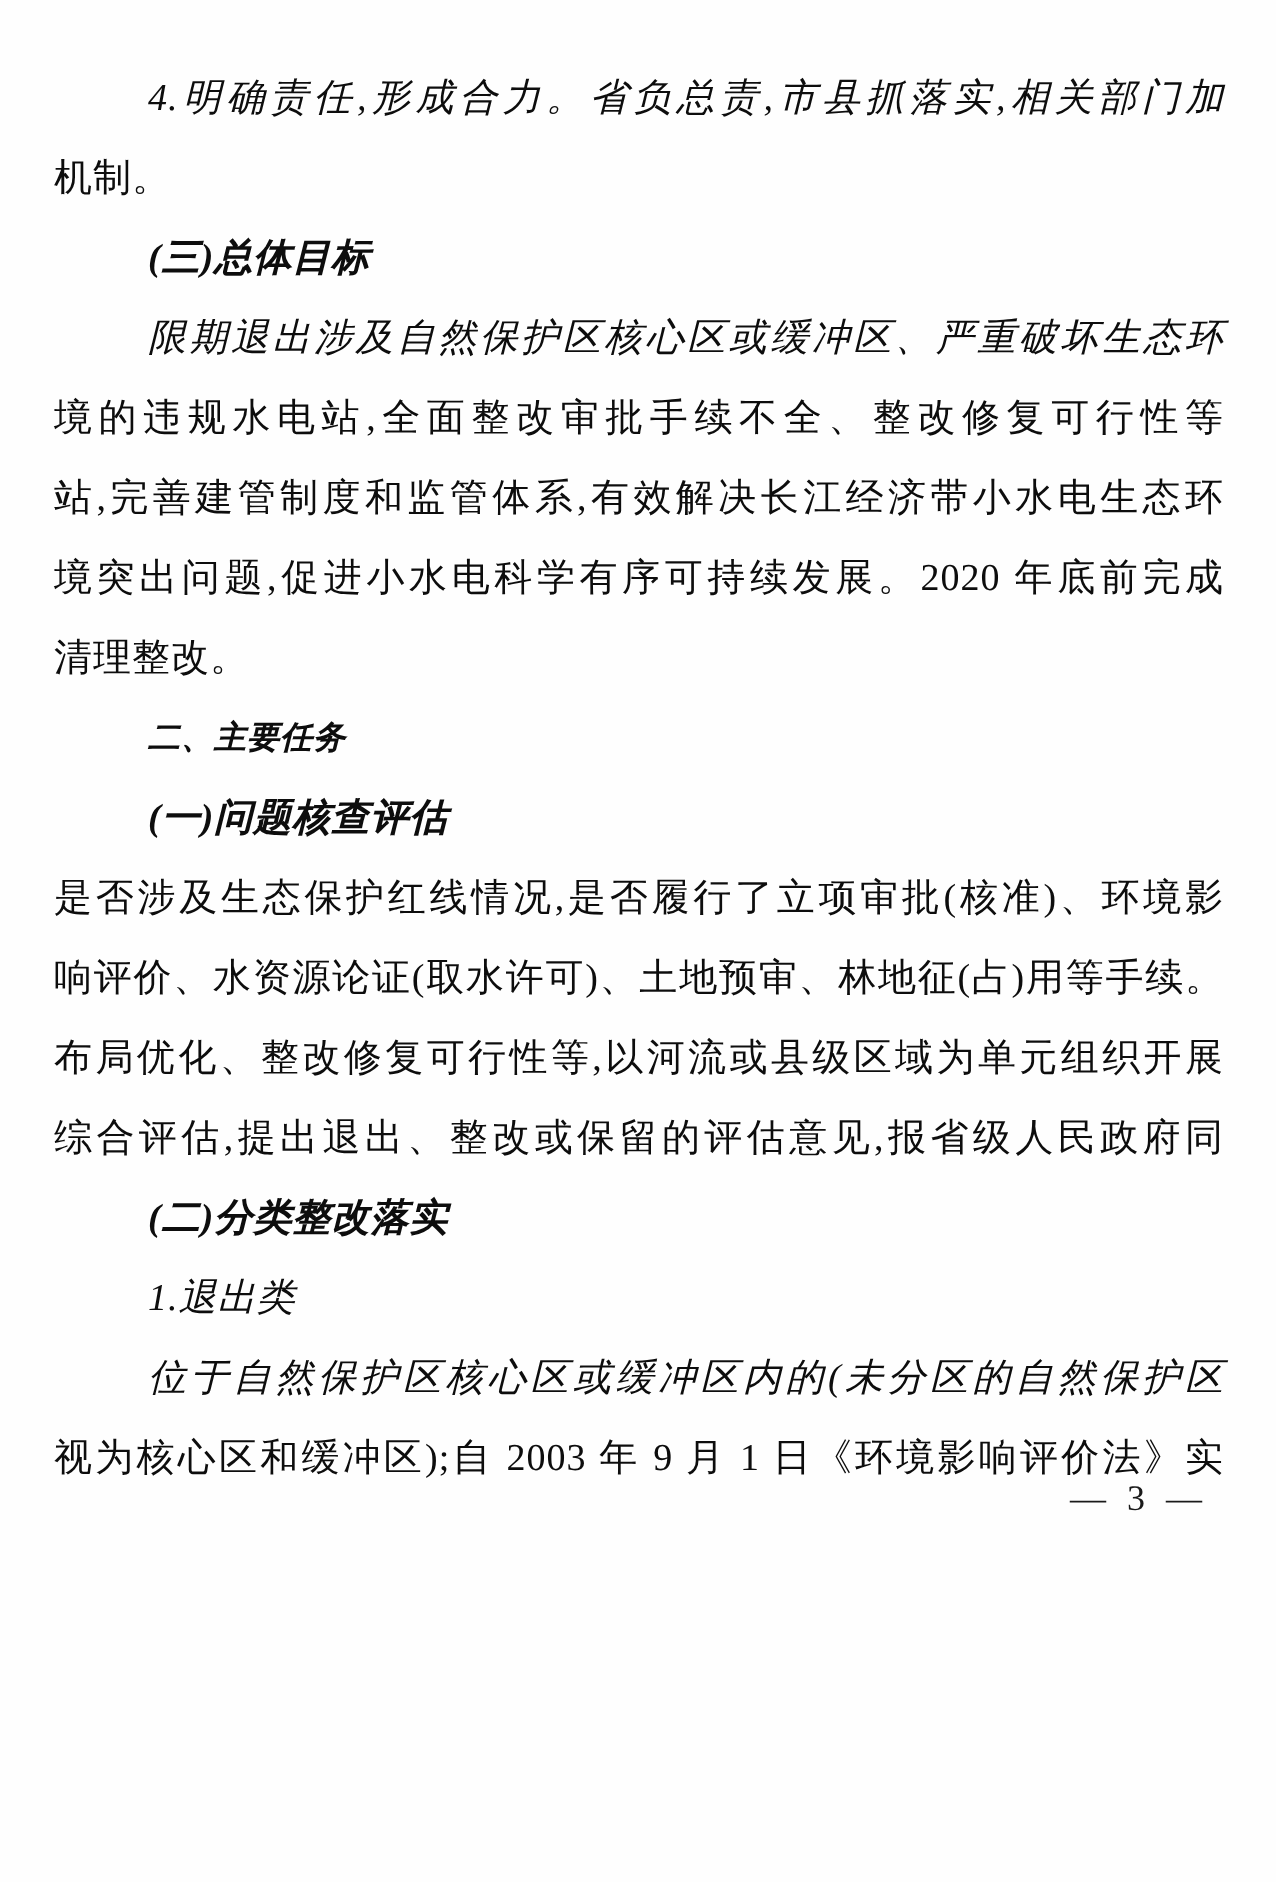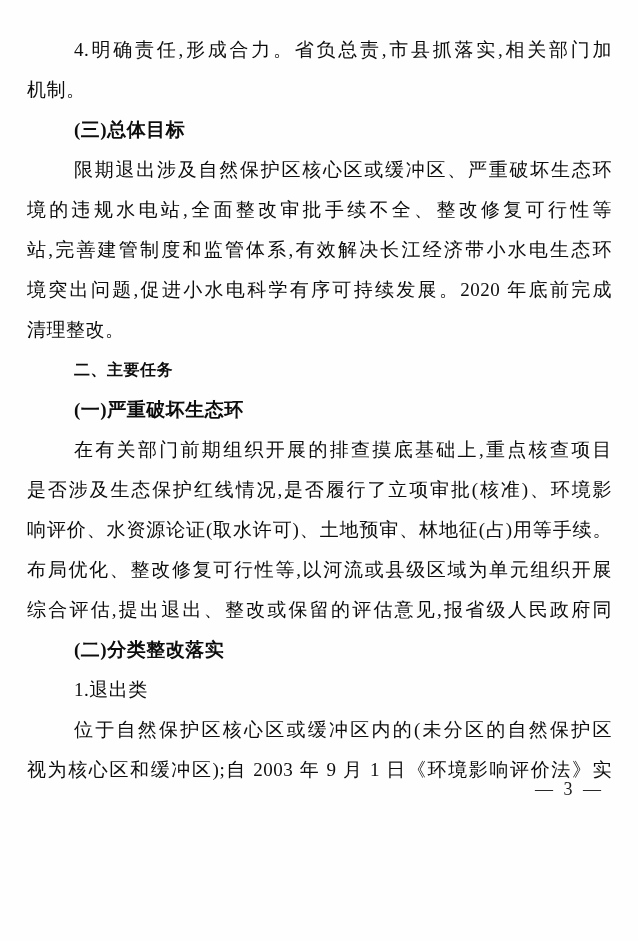--- a/index.html
+++ b/index.html
@@ -29,20 +29,21 @@
   
   .fill {
     text-align-last: justify;
   }
   
   .endline {
     text-align-last: left;
   }
   .indent {
     padding-left: 47px;
+    font-style: italic;
   }
   .heading {
     font-family: "Liberation Sans", "DejaVu Sans", sans-serif;
     font-weight: 700;
     font-size: 16px;
     text-align: left;
     text-align-last: left;
   }
   .subheading {
     font-weight: 700;
@@ -78,23 +79,22 @@
   <div class="tline subheading indent">(三)总体目标</div>
 
   <div class="tline fill indent">限期退出涉及自然保护区核心区或缓冲区、严重破坏生态环</div>
   <div class="tline fill">境的违规水电站,全面整改审批手续不全、整改修复可行性等</div>
   <div class="tline fill">站,完善建管制度和监管体系,有效解决长江经济带小水电生态环</div>
   <div class="tline fill">境突出问题,促进小水电科学有序可持续发展。2020 年底前完成</div>
   <div class="tline endline">清理整改。</div>
 
   <div class="tline heading indent">二、主要任务</div>
 
-  <div class="tline subheading indent">(一)严重破坏生态环</div>
+  <div class="tline subheading indent">(一)问题核查评估</div>
 
-  <div class="tline fill indent">在有关部门前期组织开展的排查摸底基础上,重点核查项目</div>
   <div class="tline fill">是否涉及生态保护红线情况,是否履行了立项审批(核准)、环境影</div>
   <div class="tline fill">响评价、水资源论证(取水许可)、土地预审、林地征(占)用等手续。</div>
   <div class="tline fill">布局优化、整改修复可行性等,以河流或县级区域为单元组织开展</div>
   <div class="tline fill">综合评估,提出退出、整改或保留的评估意见,报省级人民政府同</div>
 
   <div class="tline subheading indent">(二)分类整改落实</div>
 
   <div class="tline numitem indent">1.退出类</div>
 
   <div class="tline fill indent">位于自然保护区核心区或缓冲区内的(未分区的自然保护区</div>

